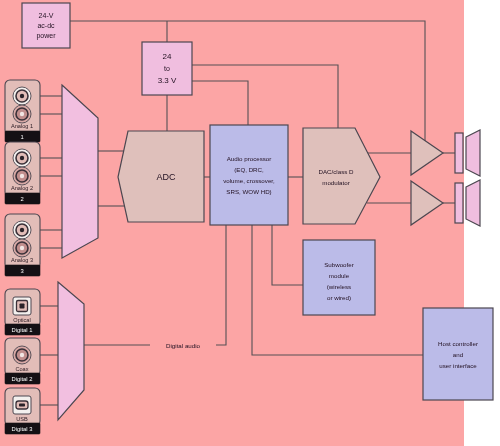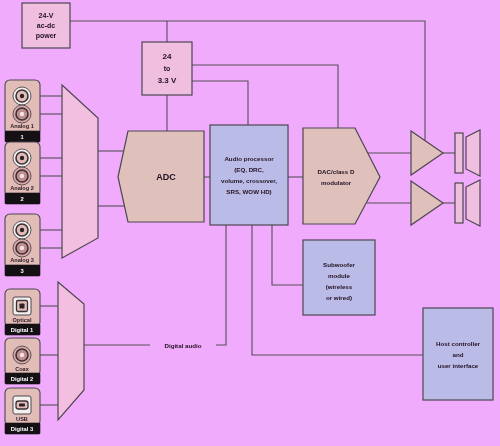--- a/index.html
+++ b/index.html
@@ -1,18 +1,18 @@
 <!DOCTYPE html>
 <html><head>
 <meta charset="utf-8">
 <style>
   html,body{margin:0;padding:0;background:#ffffff;}
   body{width:500px;height:446px;overflow:hidden;
        font-family:"Liberation Sans","DejaVu Sans",sans-serif;}
-  #stage{position:relative;width:500px;height:446px;background:#f0abfc;font-weight:bold;}
+  #stage{position:relative;width:464px;height:446px;background:#fca5a5;}
   svg{position:absolute;left:0;top:0;width:500px;height:446px;}
   .blk-text{font-family:"Liberation Sans","DejaVu Sans",sans-serif;
             fill:#221122;text-anchor:middle;dominant-baseline:middle;}
   .t9{font-size:9px;}
   .t8{font-size:8px;}
   .t7{font-size:7px;}
   .t6{font-size:6.2px;}
   .wire{stroke:#555055;stroke-width:1.1;fill:none;}
   .shape{stroke:#4c4750;stroke-width:1.2;}
   .conn-body{fill:#e2bdb8;stroke:#4c4750;stroke-width:1.1;}

